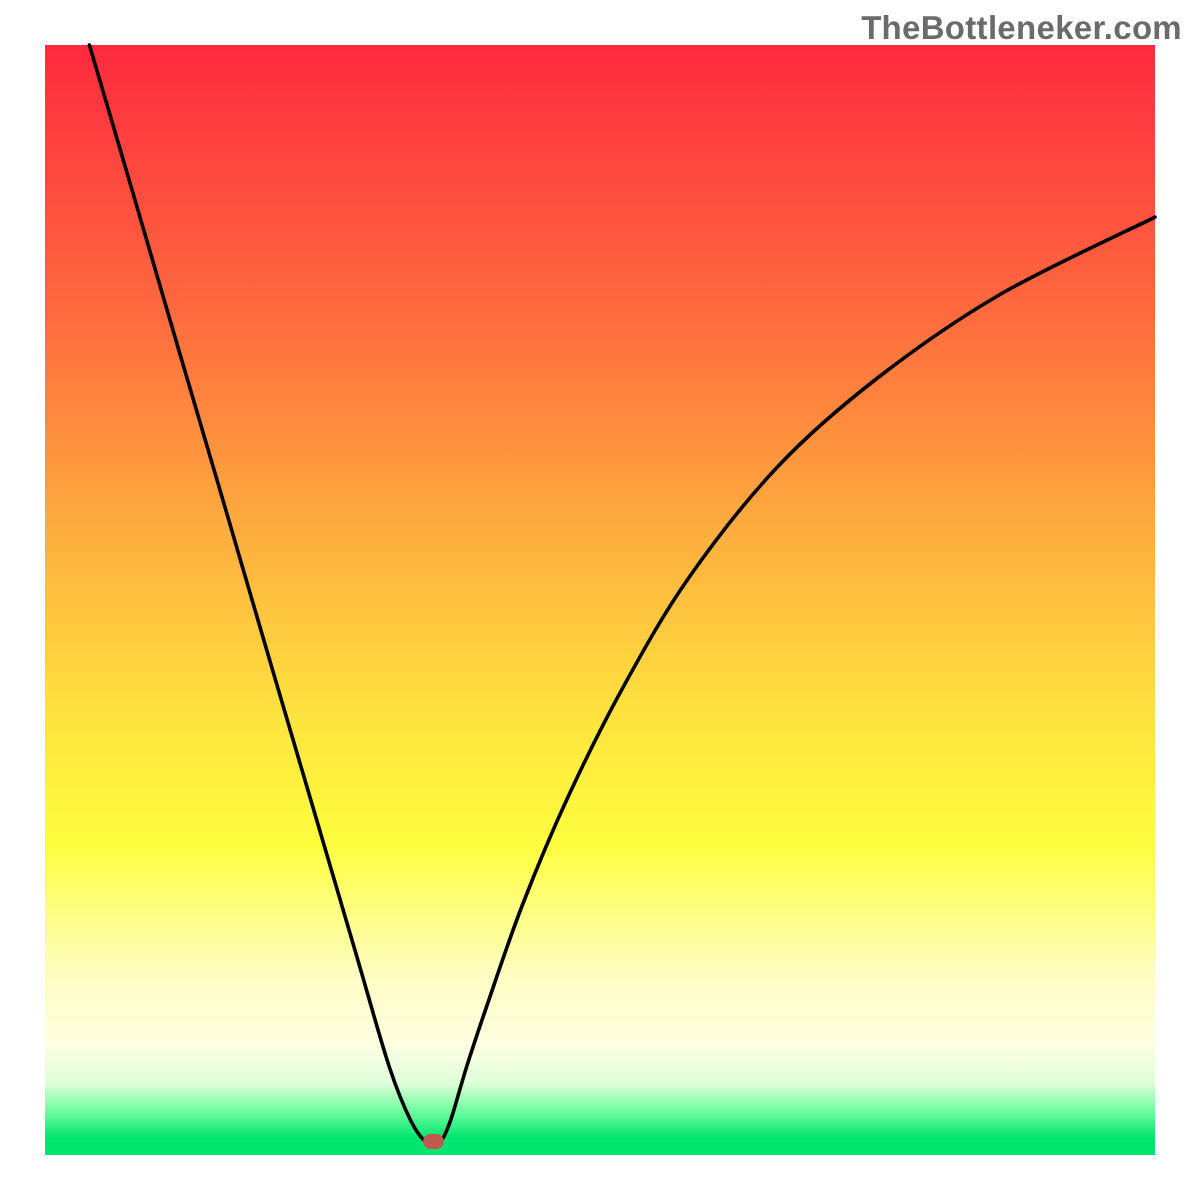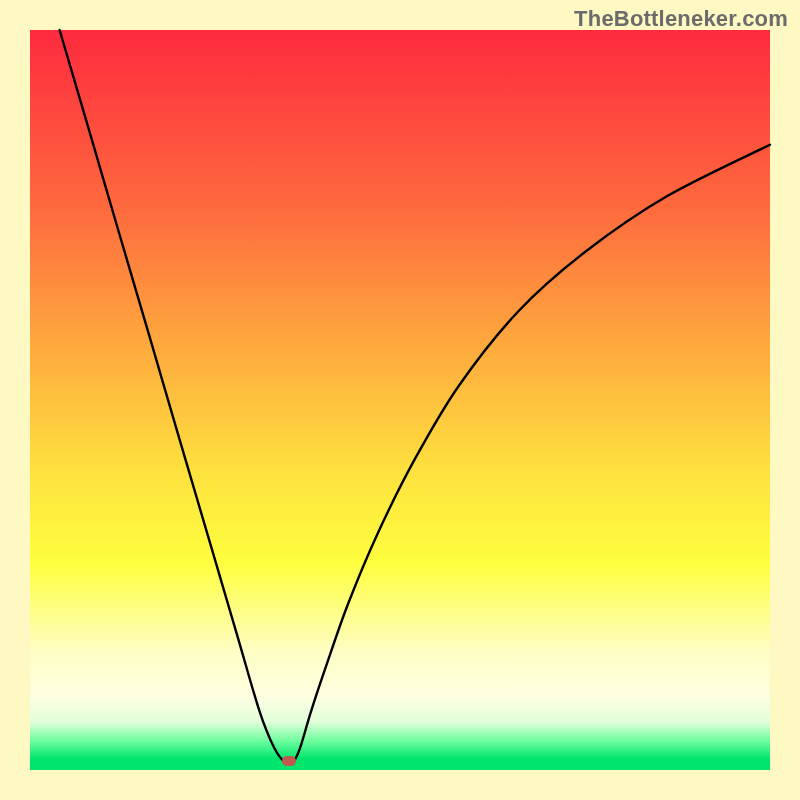--- a/index.html
+++ b/index.html
@@ -1,21 +1,21 @@
 <!DOCTYPE html>
 <html><head>
 <meta charset="utf-8">
 <style>
   * { margin: 0; padding: 0; box-sizing: border-box; }
   html, body { width: 800px; height: 800px; overflow: hidden; background: #000; }
   .frame {
     position: relative;
     width: 800px;
     height: 800px;
-    background: #fef9c3;
+    background: #ffffff;
   }
   .plot {
     position: absolute;
     left: 30px;
     top: 30px;
     width: 740px;
     height: 740px;
     background: linear-gradient(to bottom,
       #fe2a3e 0%,
       #fe4a3e 12%,

